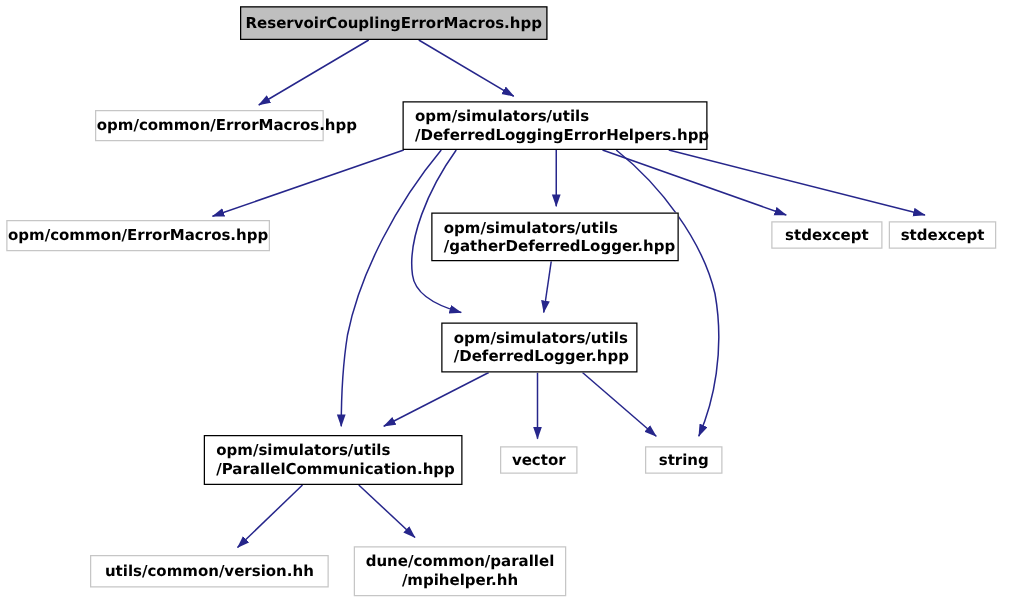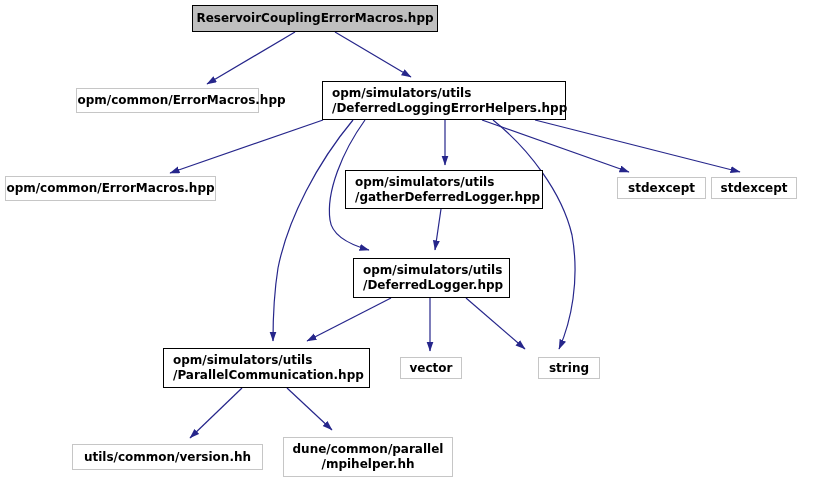--- a/index.html
+++ b/index.html
@@ -77,20 +77,20 @@
   <div class="node ext" style="left:711px; top:177px; width:86px; height:22px;">stdexcept</div>
 
   <div class="node doc left" style="left:353px; top:258px; width:157px; height:40px;">opm/simulators/utils
 /DeferredLogger.hpp</div>
 
   <div class="node doc left" style="left:163px; top:348px; width:207px; height:40px;">opm/simulators/utils
 /ParallelCommunication.hpp</div>
 
   <div class="node ext" style="left:400px; top:357px; width:62px; height:22px;">vector</div>
 
-  <div class="node ext" style="left:538px; top:357px; width:62px; height:22px;">string</div>
+  <div class="node ext" style="left:516px; top:357px; width:62px; height:22px;">string</div>
 
   <div class="node ext" style="left:72px; top:444px; width:191px; height:26px;">utils/common/version.hh</div>
 
   <div class="node ext" style="left:283px; top:437px; width:170px; height:40px;">dune/common/parallel
 /mpihelper.hh</div>
 
 </div>
 
 </body></html>

